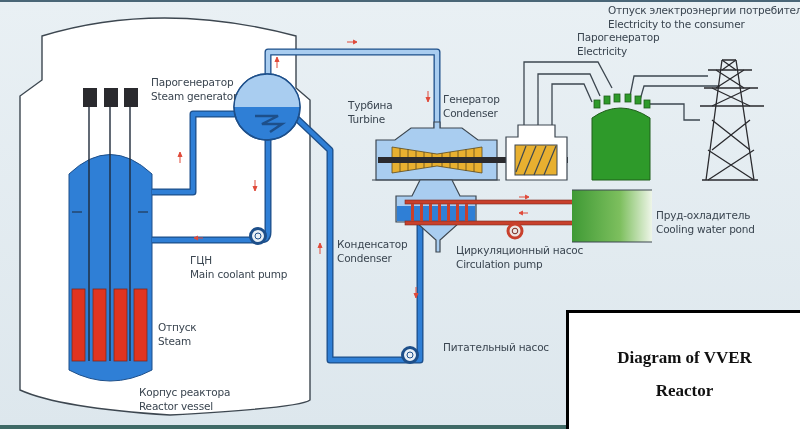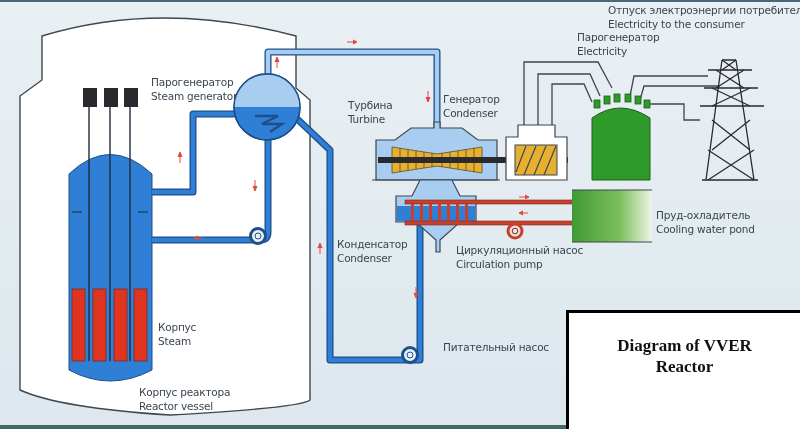--- a/index.html
+++ b/index.html
@@ -2,21 +2,21 @@
 <html><head>
 <meta charset="utf-8">
 <style>
   html,body{margin:0;padding:0;}
   body{width:800px;height:429px;overflow:hidden;background:#e3ebf0;font-family:"DejaVu Sans",sans-serif;}
   #stage{position:relative;width:800px;height:429px;background:linear-gradient(180deg,#e9f0f4 0%,#dde7ed 100%);}
   svg#diagram{position:absolute;left:0;top:0;}
   .lbl{position:absolute;font-size:10.5px;color:#3a4550;line-height:14px;white-space:nowrap;font-family:"DejaVu Sans",sans-serif;letter-spacing:-0.2px;}
   .title-box{position:absolute;left:566px;top:310px;width:234px;height:119px;background:#fff;border-left:3px solid #000;border-top:3px solid #000;box-sizing:border-box;}
   .title-text{position:absolute;left:0;right:0;top:22px;text-align:center;font-family:"Liberation Serif",serif;font-weight:bold;font-size:17px;line-height:21px;color:#111;}
-  .title-text div{display:block;}
+  .title-text div{display:block;margin-top:12px;}
 </style>
 </head>
 <body>
 
 <div id="stage">
 <svg id="diagram" width="800" height="429" viewBox="0 0 800 429">
   <defs>
     <linearGradient id="pondGrad" x1="0" x2="1" y1="0" y2="0">
       <stop offset="0" stop-color="#3f9a35"></stop>
       <stop offset="0.6" stop-color="#7dbf5e"></stop>
@@ -184,22 +184,26 @@
   <div>Circulation pump</div>
 </div>
 <div class="lbl" style="left:656px;top:208px">
   <div>Пруд-охладитель</div>
   <div>Cooling water pond</div>
 </div>
 <div class="lbl" style="left:337px;top:237px">
   <div>Конденсатор</div>
   <div>Condenser</div>
 </div>
+<div class="lbl" style="left:190px;top:253px">
+  <div>ГЦН</div>
+  <div>Main coolant pump</div>
+</div>
 <div class="lbl" style="left:158px;top:320px">
-  <div>Корпус</div>
+  <div>Отпуск</div>
   <div>Steam</div>
 </div>
 <div class="lbl" style="left:443px;top:340px">
   <div>Питательный насос</div>
 </div>
 <div class="lbl" style="left:139px;top:385px">
   <div>Корпус реактора</div>
   <div>Reactor vessel</div>
 </div>
 

